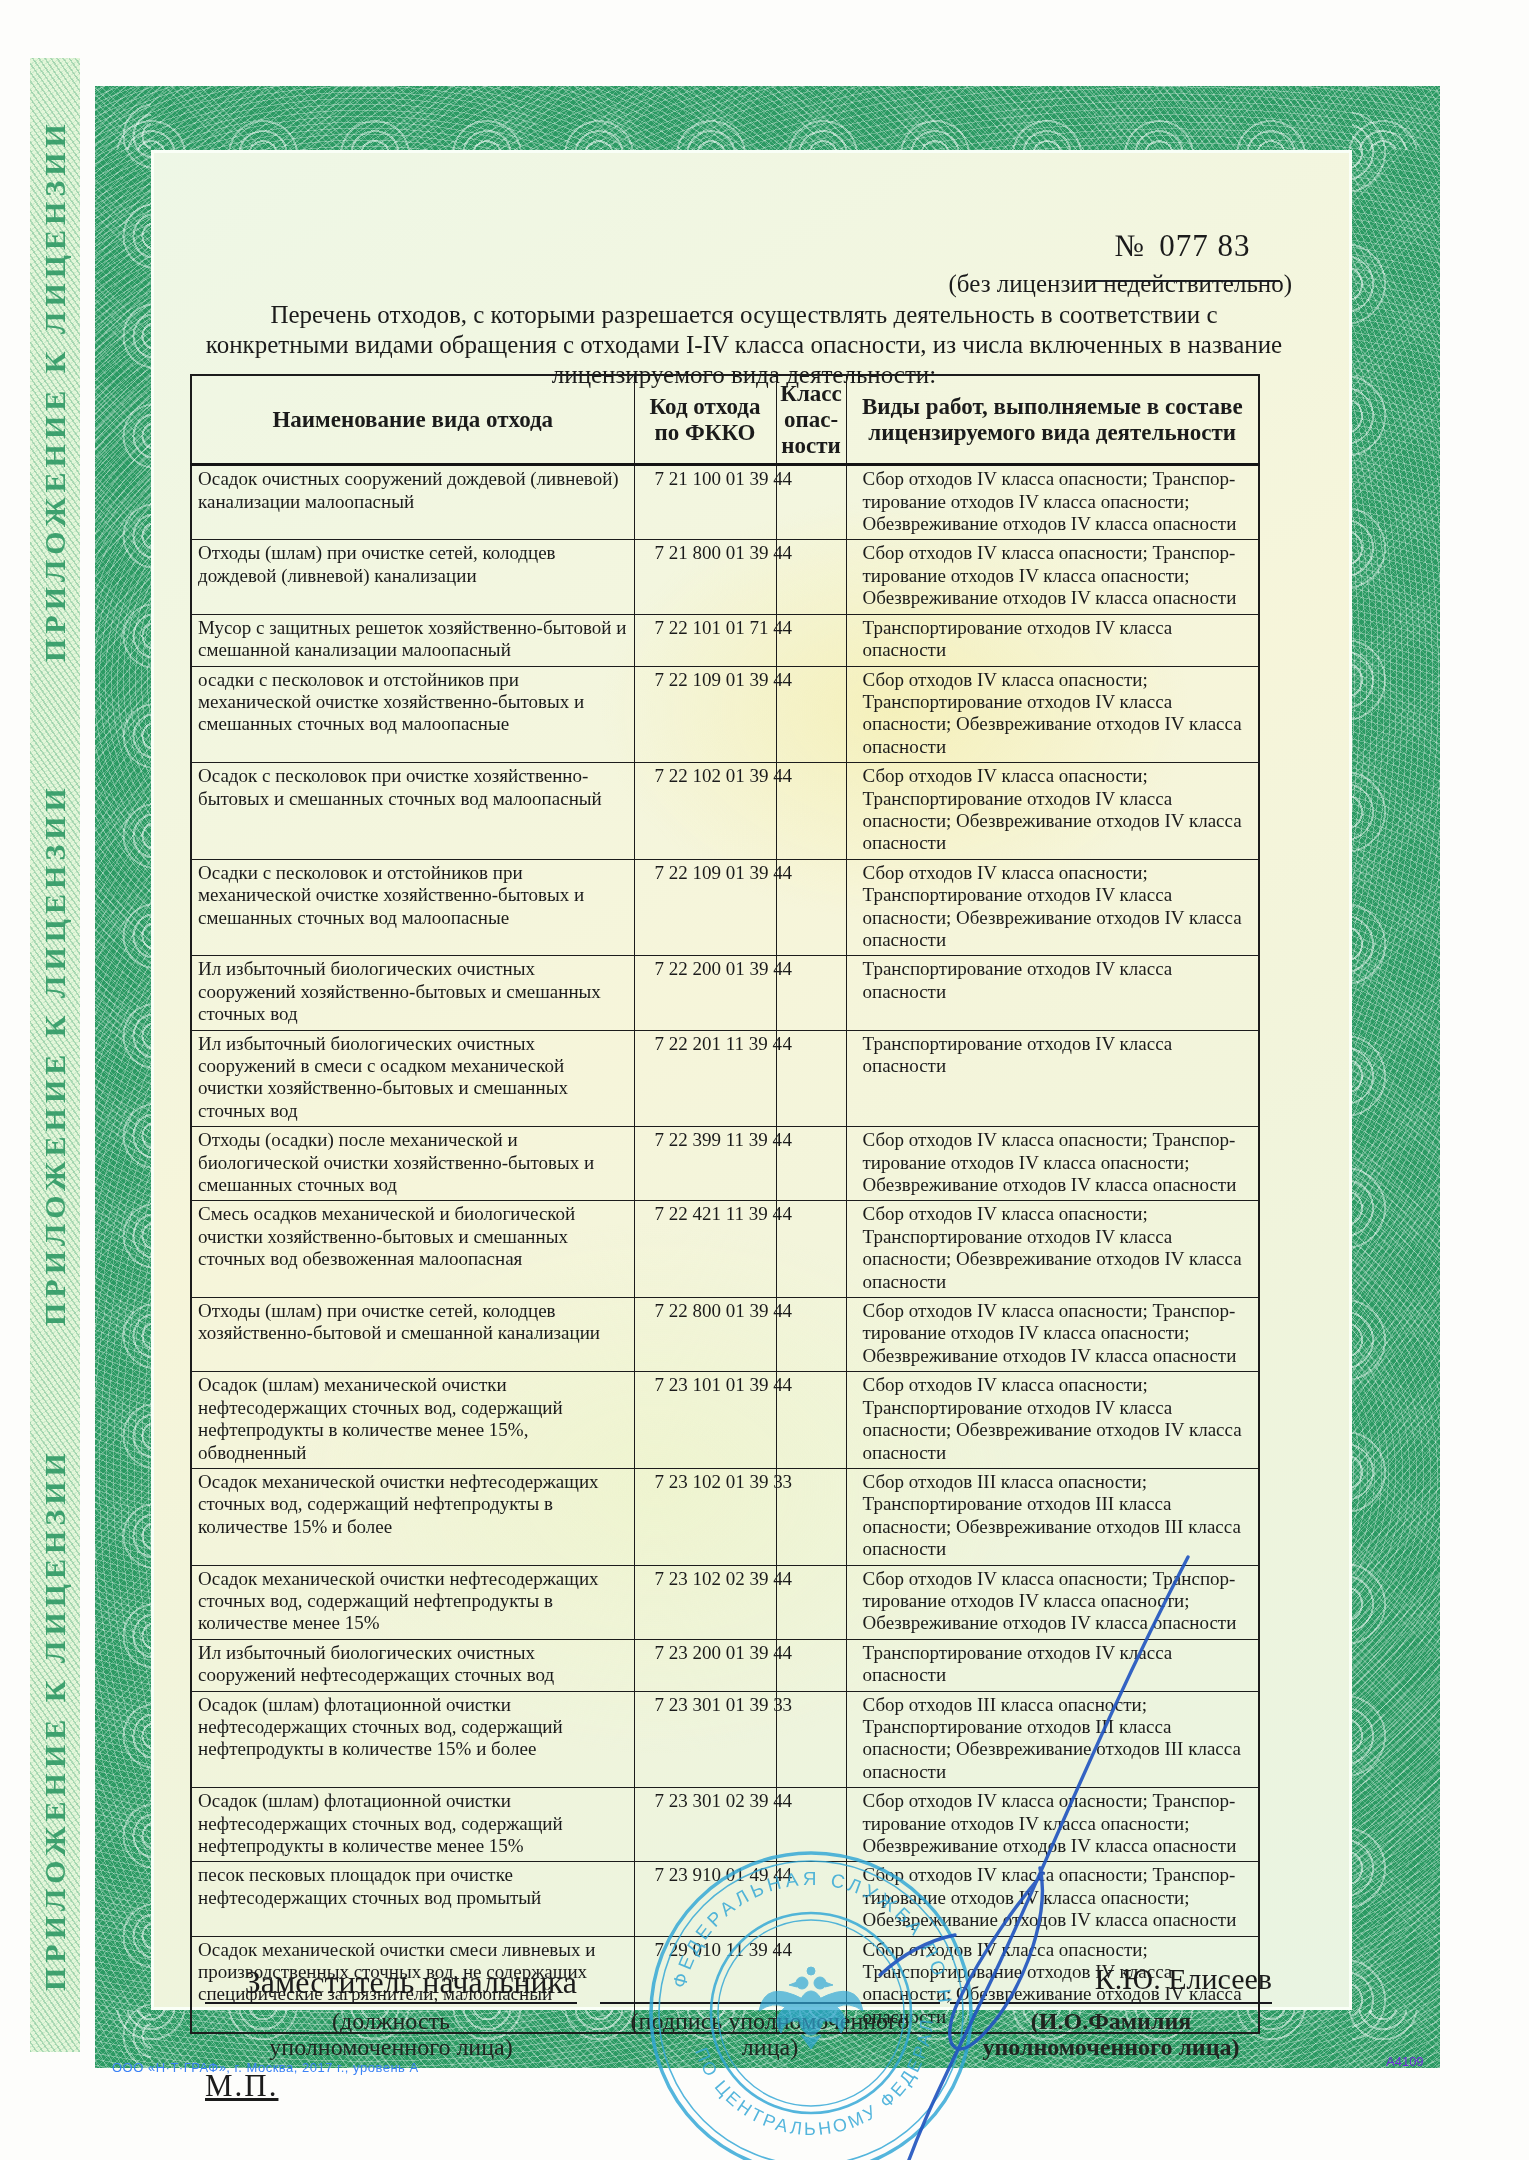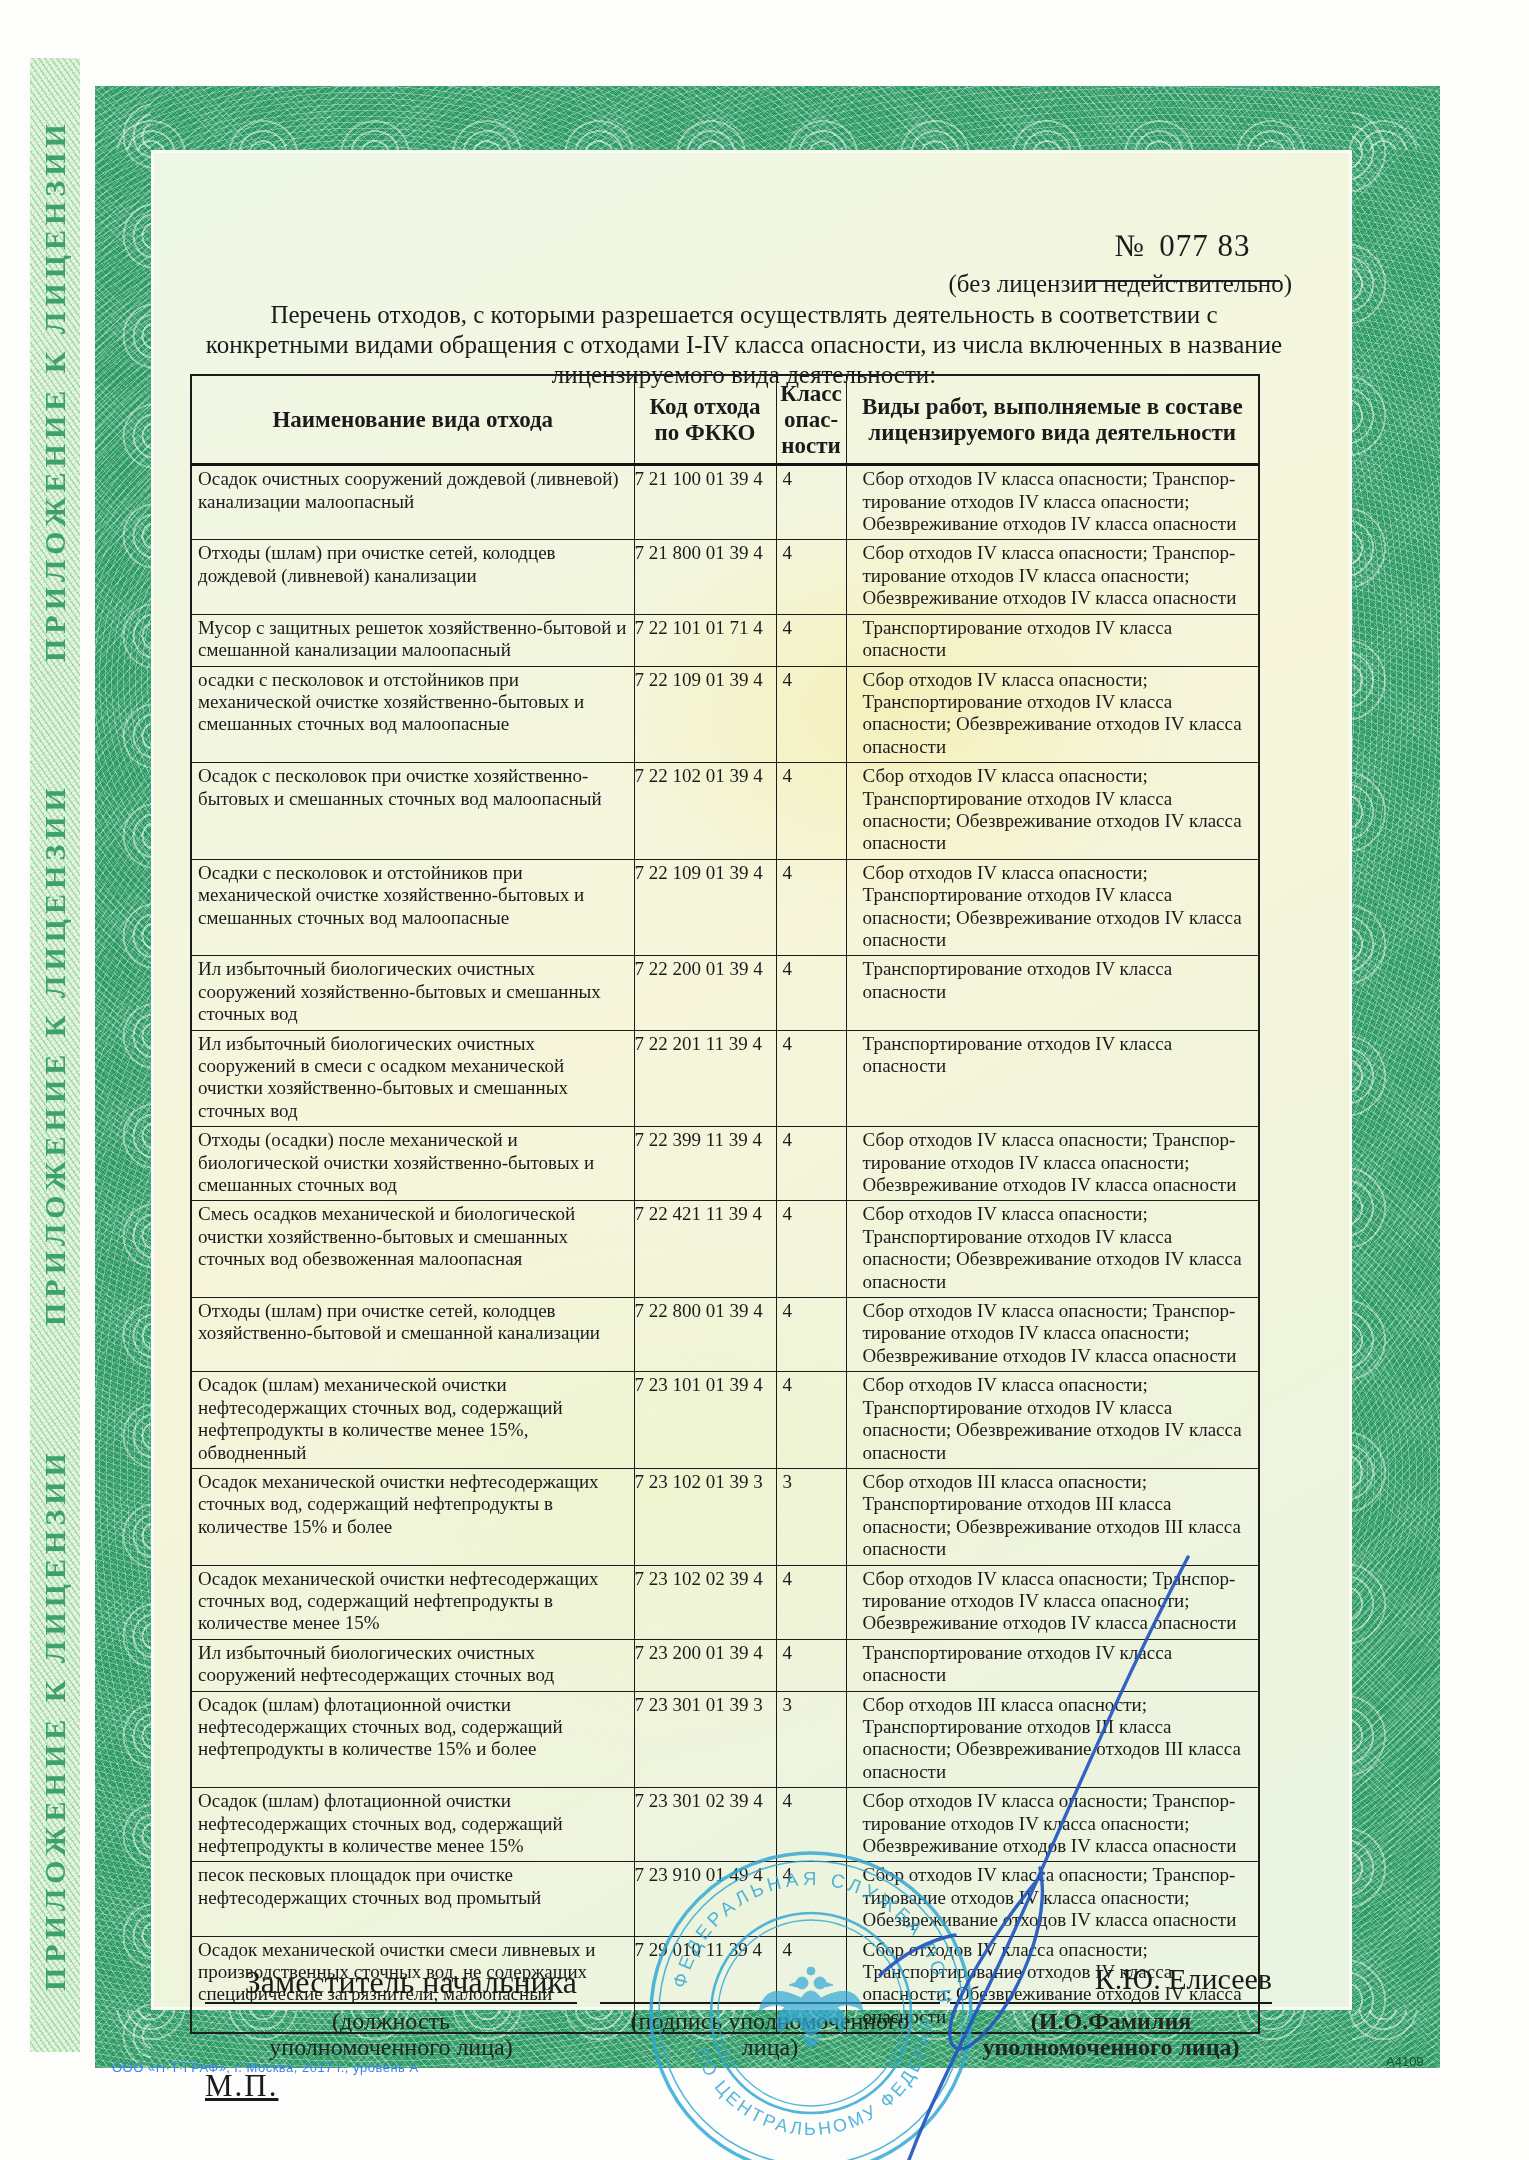--- a/index.html
+++ b/index.html
@@ -61,41 +61,41 @@
     table-layout:fixed;font-size:19px;line-height:1.18;}
   #waste-table col.col-name{width:443px;}
   #waste-table col.col-code{width:142px;}
   #waste-table col.col-class{width:70px;}
   #waste-table col.col-works{width:413px;}
   #waste-table,#waste-table th,#waste-table td{border:1.8px solid #1c1c1c;}
   #waste-table{border-width:2.5px;}
   #waste-table th{font-size:23px;font-weight:bold;vertical-align:middle;padding:5px 3px;line-height:1.12;}
   #waste-table thead th{border-bottom:3.5px solid #141414;}
   #waste-table td{vertical-align:top;padding:2px 5px 4px 6px;}
-  #waste-table td.c1{white-space:nowrap;padding-left:0;padding-right:2px;}
+  #waste-table td.c1{white-space:nowrap;padding-left:20px;padding-right:2px;}
   #waste-table td.c2{padding-left:6px;}
   #waste-table td.c3{padding-left:16px;}
 
   
   .sig-line{position:absolute;height:0;border-bottom:2.5px solid #17181c;}
   #sig-line-position{left:205px;top:2002px;width:372px;}
   #sig-line-signature{left:600px;top:2002px;width:340px;}
   #sig-line-name{left:950px;top:2002px;width:322px;}
   #position-value{position:absolute;left:205px;top:1964px;width:372px;text-align:right;
     font-size:32px;}
   #name-value{position:absolute;left:950px;top:1962px;width:322px;text-align:right;font-size:30px;}
   .sig-caption{position:absolute;top:2008px;text-align:center;font-size:24px;line-height:1.1;color:#20241f;}
   #position-caption{left:250px;width:282px;}
   #signature-caption{left:625px;width:290px;}
   #name-caption{left:955px;width:312px;font-weight:bold;}
   #seal-abbr{position:absolute;left:205px;top:2068px;font-size:31px;letter-spacing:2px;text-decoration:underline;}
   #printer-note{position:absolute;left:112px;top:2060px;font-family:"Liberation Sans",sans-serif;
     font-size:13px;color:#3b82f6;letter-spacing:.5px;}
   #form-code{position:absolute;left:1386px;top:2054px;font-family:"Liberation Sans",sans-serif;
-    font-size:13px;color:#14532d;}
+    font-size:13px;color:#6d28d9;}
 
   
   #stamp-svg{position:absolute;left:628px;top:1830px;z-index:5;opacity:.82;}
   #signature-svg{position:absolute;left:640px;top:1520px;z-index:6;}
 </style>
 </head>
 <body>
 
 <div id="page">
 

